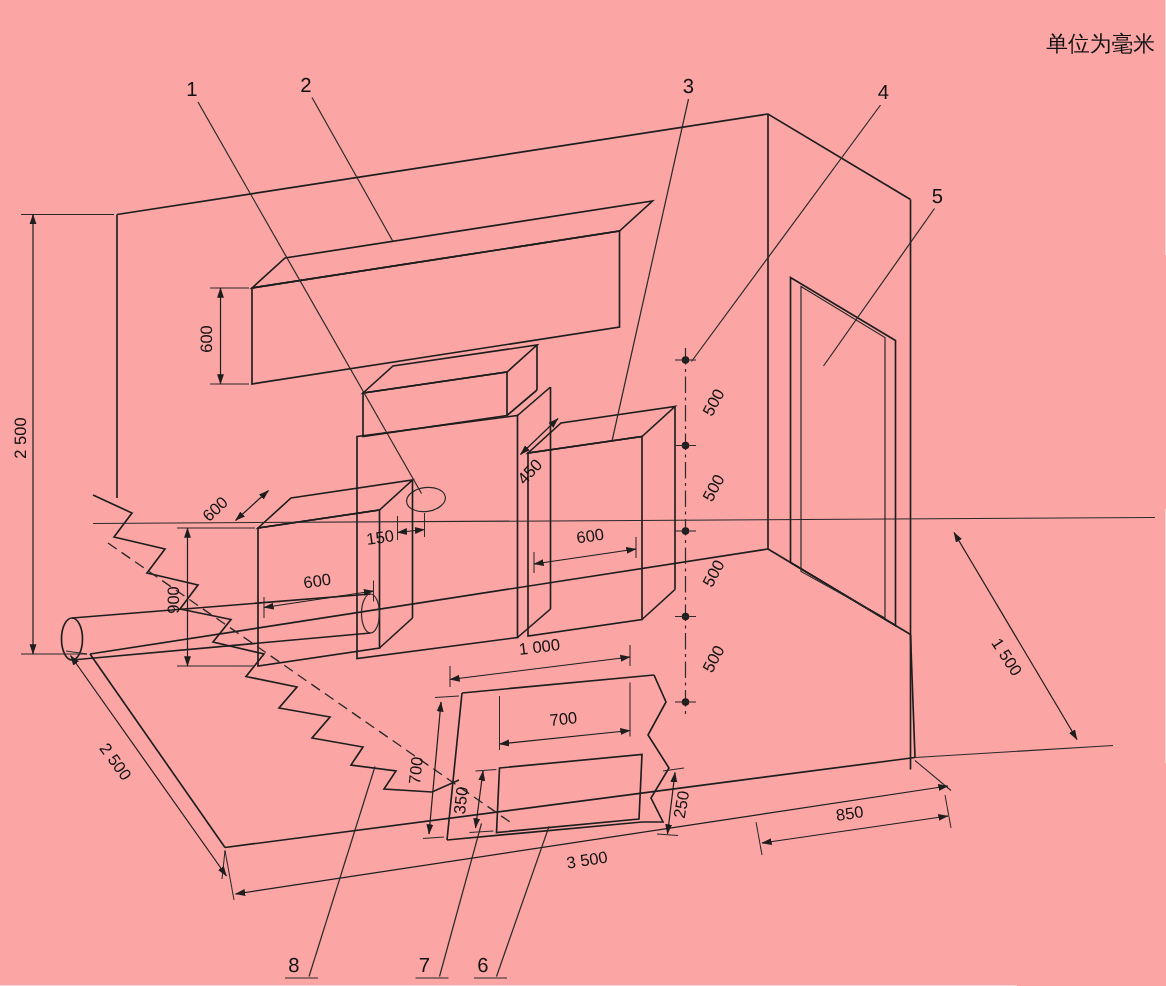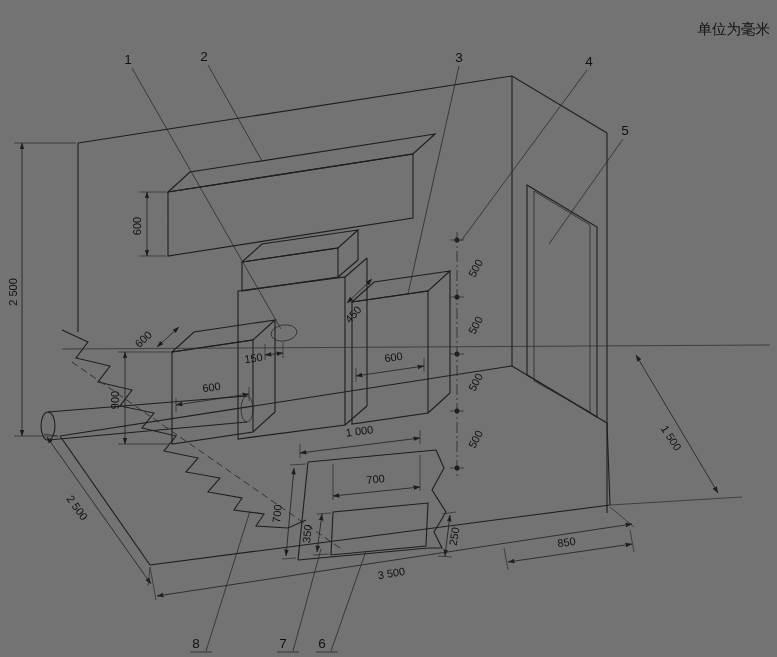--- a/index.html
+++ b/index.html
@@ -1,16 +1,16 @@
 <!DOCTYPE html>
 <html><head>
 <meta charset="utf-8">
 <style>
   html,body{margin:0;padding:0;background:#ffffff;}
-  .canvas{width:777px;height:657px;position:relative;background:#737373;overflow:hidden;text-align:right;}
+  .canvas{width:777px;height:657px;position:relative;background:#fca5a5;overflow:hidden;text-align:right;}
   svg{display:block;}
   .ln{stroke:#1e1e1e;stroke-width:1.1;fill:none;}
   .thin{stroke:#2a2a2a;stroke-width:.8;fill:none;}
   .ext{stroke:#2a2a2a;stroke-width:.7;fill:none;}
   .dim{stroke:#1e1e1e;stroke-width:.8;fill:none;}
   .dash{stroke:#2a2a2a;stroke-width:.9;fill:none;stroke-dasharray:7 4;}
   .dashdot{stroke:#2a2a2a;stroke-width:.8;fill:none;stroke-dasharray:11 3 2 3;}
   .zig{stroke:#1e1e1e;stroke-width:1.1;fill:none;stroke-linejoin:miter;}
   .dot{fill:#1e1e1e;stroke:none;}
   .dtx{font-family:"Liberation Sans",sans-serif;font-size:11px;fill:#111;}

